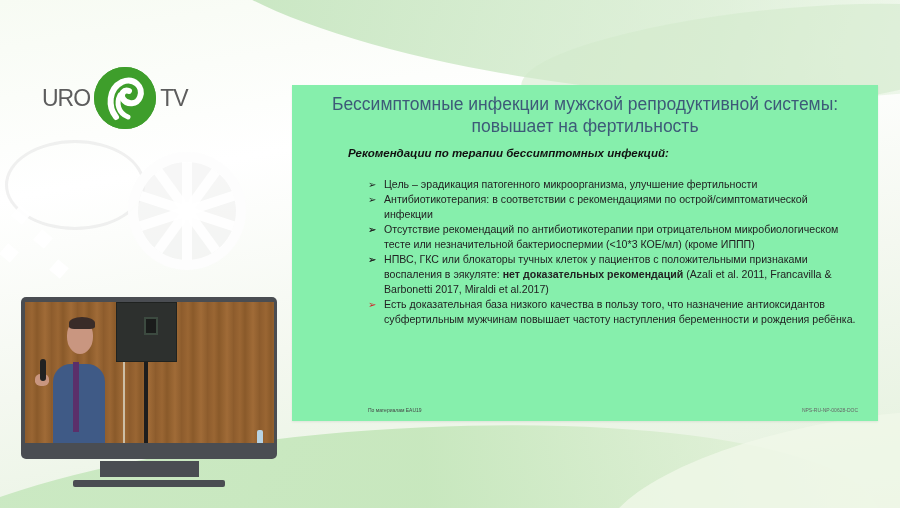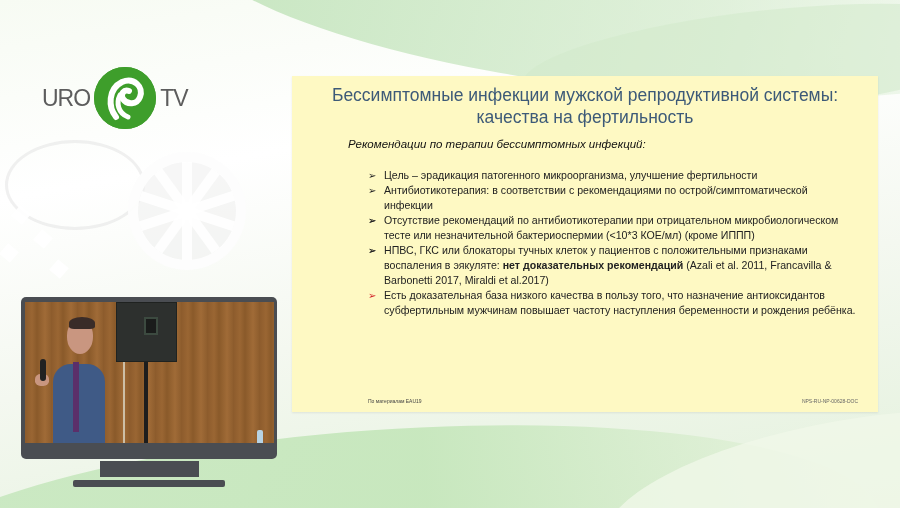--- a/index.html
+++ b/index.html
@@ -66,32 +66,32 @@
       font-size: 23px; color: #5d5d5d; letter-spacing: -1px;
     }
     .logo-mark {
       width: 62px; height: 62px; border-radius: 50%;
       background: #3e9e2b; margin: 0 4px;
       display: flex; align-items: center; justify-content: center;
     }
 
     
     .slide {
-      position: absolute; left: 292px; top: 76px; width: 586px; height: 336px;
-      background: #fef9c3;
+      position: absolute; left: 292px; top: 85px; width: 586px; height: 336px;
+      background: #86efac;
       box-shadow: 0 1px 2px rgba(0,0,0,0.08);
     }
     .slide-title {
       position: absolute; left: 0; top: 8px; width: 100%;
       text-align: center; color: #3d5a78;
       font-size: 17.5px; line-height: 22px;
     }
     .slide-subtitle {
       position: absolute; left: 56px; top: 62px;
-      font-size: 11.5px; font-weight: normal; font-style: italic; color: #111;
+      font-size: 11.5px; font-weight: bold; font-style: italic; color: #111;
     }
     .bullets { position: absolute; left: 76px; top: 92px; width: 490px; list-style: none; }
     .bullets li {
       position: relative; padding-left: 16px;
       font-size: 10.6px; line-height: 15px; color: #222;
       margin-bottom: 0;
     }
     .bullets li .arrow {
       position: absolute; left: 0; top: 0; font-size: 10px; color: #222;
     }
@@ -193,21 +193,21 @@
       <path d="M22 50 C14 40 14 22 28 15 C40 10 50 20 46 30 C43 38 33 38 29 32 C26 27 30 22 35 24" fill="none" stroke="#ffffff" stroke-width="6" stroke-linecap="round"></path>
       <path d="M26 28 C22 36 24 46 34 50" fill="none" stroke="#ffffff" stroke-width="5" stroke-linecap="round"></path>
     </svg>
   </span>
   <span class="logo-text">TV</span>
 </div>
 
 <div class="slide">
   <div class="slide-title">
     <div>Бессимптомные инфекции мужской репродуктивной системы:</div>
-    <div>качества на фертильность</div>
+    <div>повышает на фертильность</div>
   </div>
   <div class="slide-subtitle">Рекомендации по терапии бессимптомных инфекций:</div>
 
   <ul class="bullets">
     <li>
       <span class="arrow">➢</span>
       <span>Цель – эрадикация патогенного микроорганизма, улучшение фертильности</span>
     </li>
     <li>
       <span class="arrow">➢</span>

